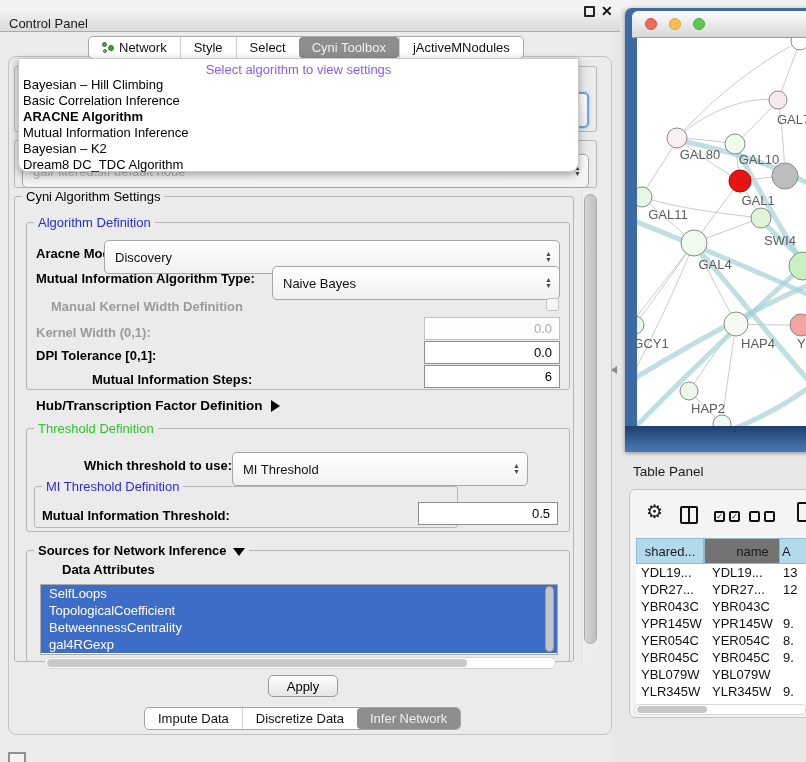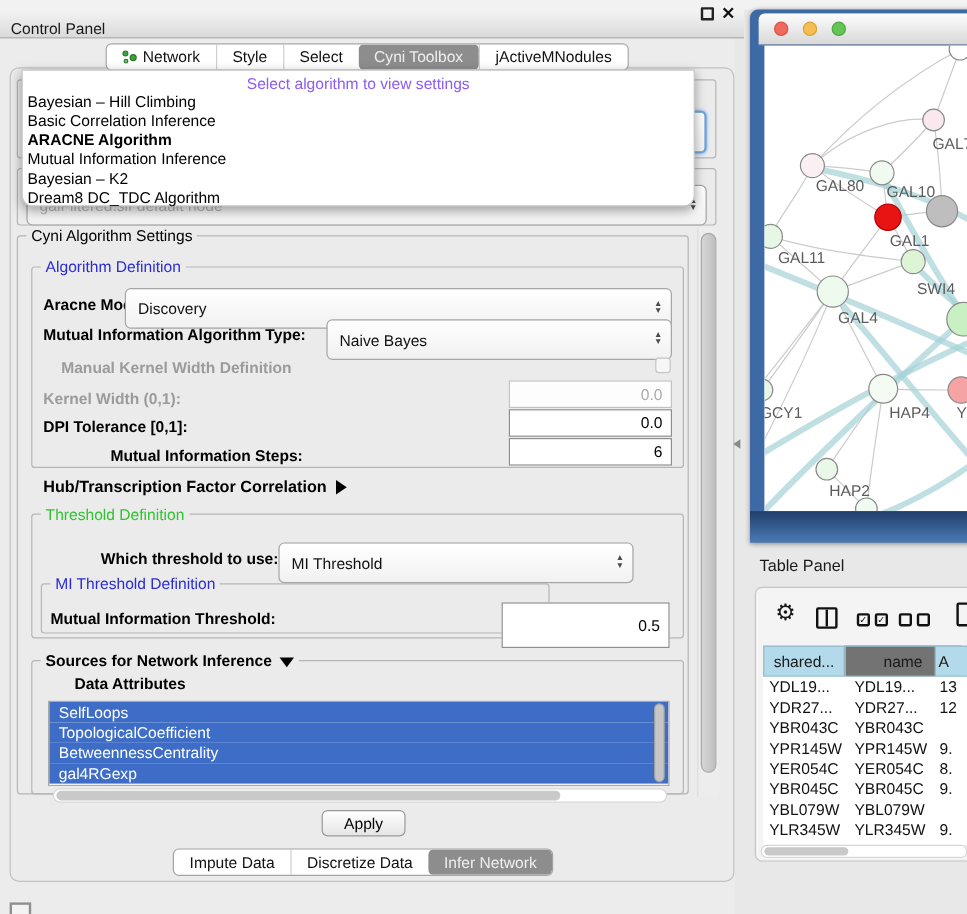--- a/index.html
+++ b/index.html
@@ -234,36 +234,36 @@
 <span class="lbl" style="left:36px; top:348px;">DPI Tolerance [0,1]:</span>
 <div class="tfield" style="left:424px; top:341px; width:136px; height:23px;">
   <span>0.0</span>
 </div>
 <span class="lbl" style="left:52px; top:372px;margin-left:40px;">Mutual Information Steps:</span>
 <div class="tfield" style="left:424px; top:365px; width:136px; height:23px;">
   <span>6</span>
 </div>
 
 <span class="lbl" style="left:36px; top:398px; font-size:13.5px;">
-  <span>Hub/Transcription Factor Correlation</span><span class="tri-right"></span>
+  <span>Hub/Transcription Factor Definition</span><span class="tri-right"></span>
 </span>
 
 <div class="group" style="left:26px; top:428px; width:544px; height:104px;">
   <span class="gtitle green-title">Threshold Definition</span>
 </div>
 <span class="lbl" style="left:84px; top:458px;">Which threshold to use:</span>
 <div class="combo" style="left:232px; top:452px; width:296px; height:25px;">
   <span>MI Threshold</span>
   <span class="spin">▲<br>▼</span>
 </div>
 <div class="group" style="left:34px; top:486px; width:424px; height:42px;padding-left:40px;">
   <span class="gtitle blue-title">MI Threshold Definition</span>
 </div>
 <span class="lbl" style="left:42px; top:508px;">Mutual Information Threshold:</span>
-<div class="tfield" style="left:418px; top:502px; width:140px; height:38px;">
+<div class="tfield" style="left:418px; top:502px; width:140px; height:23px;">
   <span>0.5</span>
 </div>
 
 <div class="group" style="left:26px; top:550px; width:544px; height:112px;">
   <span class="gtitle" style="font-weight:bold;"><span>Sources for Network Inference</span><span class="tri-down"></span></span>
 </div>
 <span class="lbl" style="left:34px; top:562px;padding-left:28px;">Data Attributes</span>
 <div class="abs" id="attr-list">
     <div class="attr-item">SelfLoops</div>
     <div class="attr-item">TopologicalCoefficient</div>

